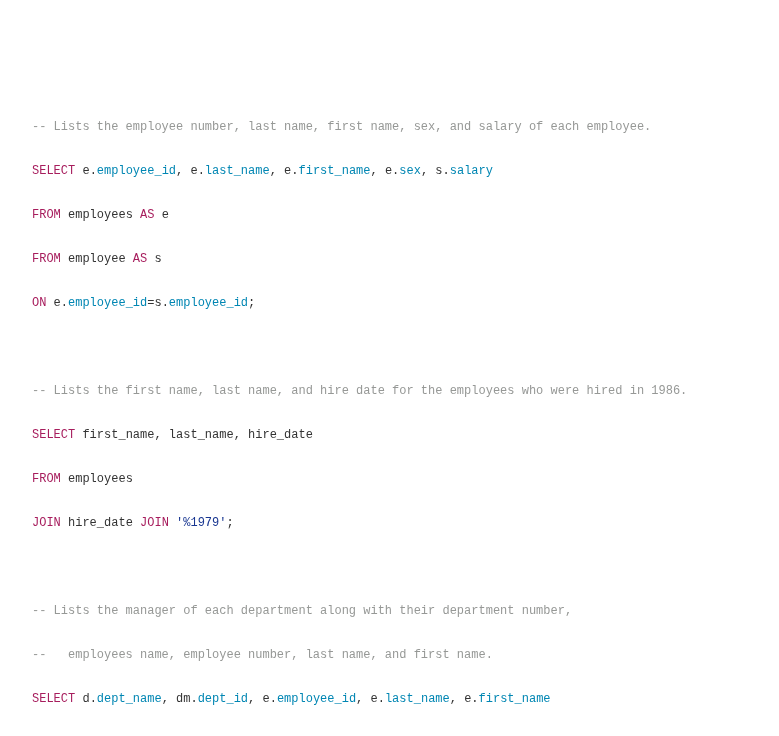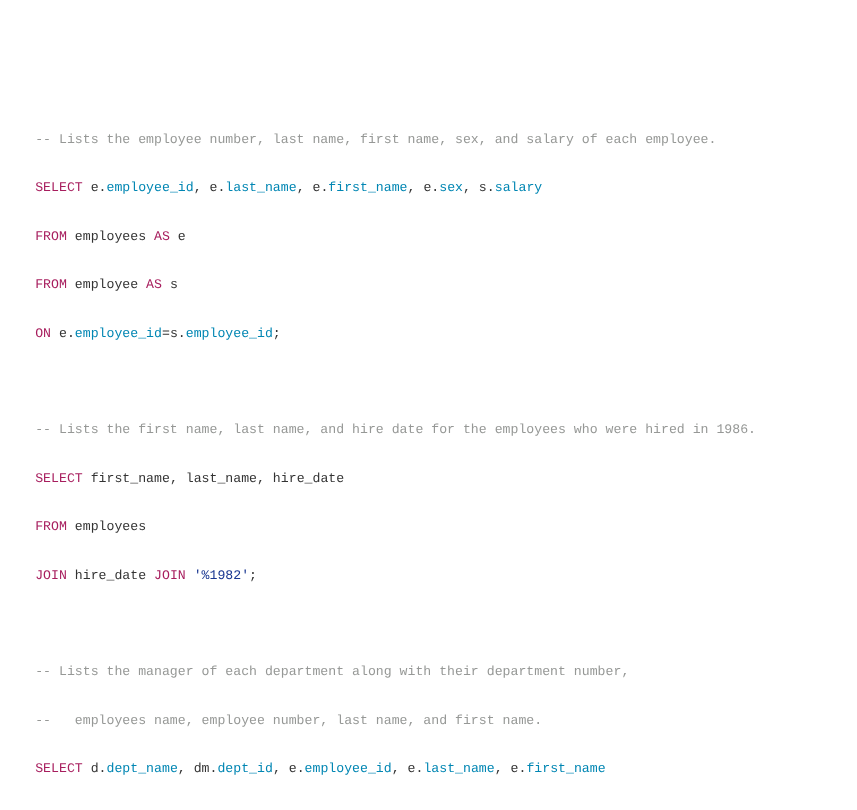--- a/index.html
+++ b/index.html
@@ -30,21 +30,21 @@
 <div class="code">
 <span class="line cmt">-- Lists the employee number, last name, first name, sex, and salary of each employee.</span>
 <span class="line"><span class="kw">SELECT</span> <span class="tbl">e</span><span class="punc">.</span><span class="col">employee_id</span><span class="punc">, </span><span class="tbl">e</span><span class="punc">.</span><span class="col">last_name</span><span class="punc">, </span><span class="tbl">e</span><span class="punc">.</span><span class="col">first_name</span><span class="punc">, </span><span class="tbl">e</span><span class="punc">.</span><span class="col">sex</span><span class="punc">, </span><span class="tbl">s</span><span class="punc">.</span><span class="col">salary</span></span>
 <span class="line"><span class="kw">FROM</span> <span class="tbl">employees</span> <span class="kw">AS</span> <span class="tbl">e</span></span>
 <span class="line"><span class="kw">FROM</span> <span class="tbl">employee</span> <span class="kw">AS</span> <span class="tbl">s</span></span>
 <span class="line"><span class="kw">ON</span> <span class="tbl">e</span><span class="punc">.</span><span class="col">employee_id</span><span class="punc">=</span><span class="tbl">s</span><span class="punc">.</span><span class="col">employee_id</span><span class="punc">;</span></span>
 <span class="line"> </span>
 <span class="line cmt">-- Lists the first name, last name, and hire date for the employees who were hired in 1986.</span>
 <span class="line"><span class="kw">SELECT</span> <span class="tbl">first_name</span><span class="punc">, </span><span class="tbl">last_name</span><span class="punc">, </span><span class="tbl">hire_date</span></span>
 <span class="line"><span class="kw">FROM</span> <span class="tbl">employees</span></span>
-<span class="line"><span class="kw">JOIN</span> <span class="tbl">hire_date</span> <span class="kw">JOIN</span> <span class="str">'%1982'</span><span class="punc">;</span></span>
+<span class="line"><span class="kw">JOIN</span> <span class="tbl">hire_date</span> <span class="kw">JOIN</span> <span class="str">'%1979'</span><span class="punc">;</span></span>
 <span class="line"> </span>
 <span class="line cmt">-- Lists the manager of each department along with their department number,</span>
 <span class="line cmt">--   employees name, employee number, last name, and first name.</span>
 <span class="line"><span class="kw">SELECT</span> <span class="tbl">d</span><span class="punc">.</span><span class="col">dept_name</span><span class="punc">, </span><span class="tbl">dm</span><span class="punc">.</span><span class="col">dept_id</span><span class="punc">, </span><span class="tbl">e</span><span class="punc">.</span><span class="col">employee_id</span><span class="punc">, </span><span class="tbl">e</span><span class="punc">.</span><span class="col">last_name</span><span class="punc">, </span><span class="tbl">e</span><span class="punc">.</span><span class="col">first_name</span></span>
 <span class="line">   </span>
 
 
 
 
 

